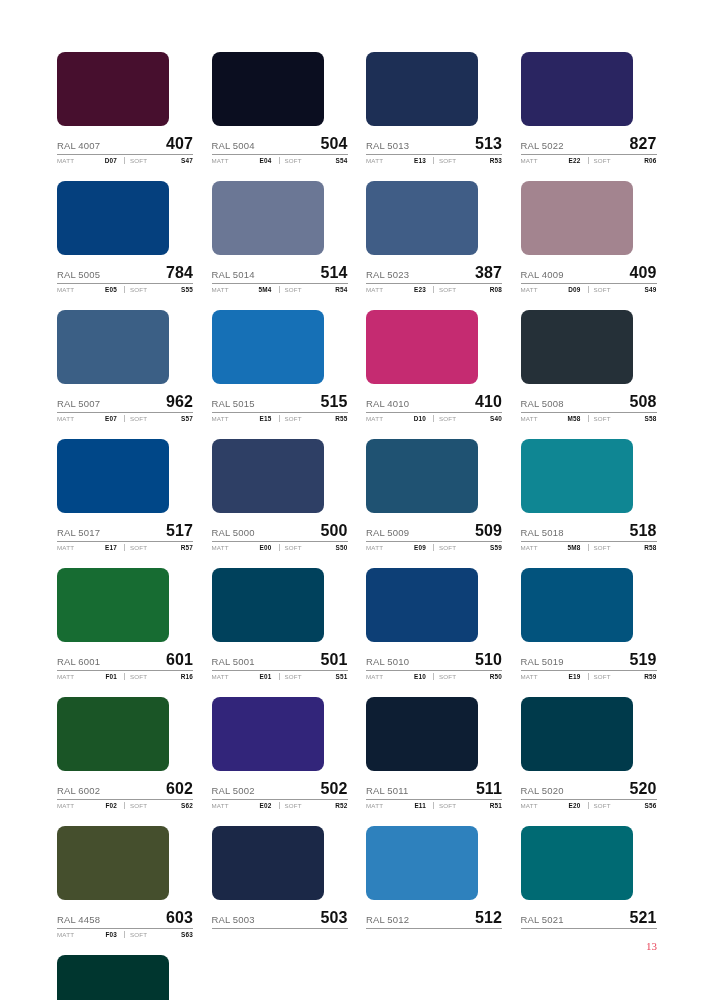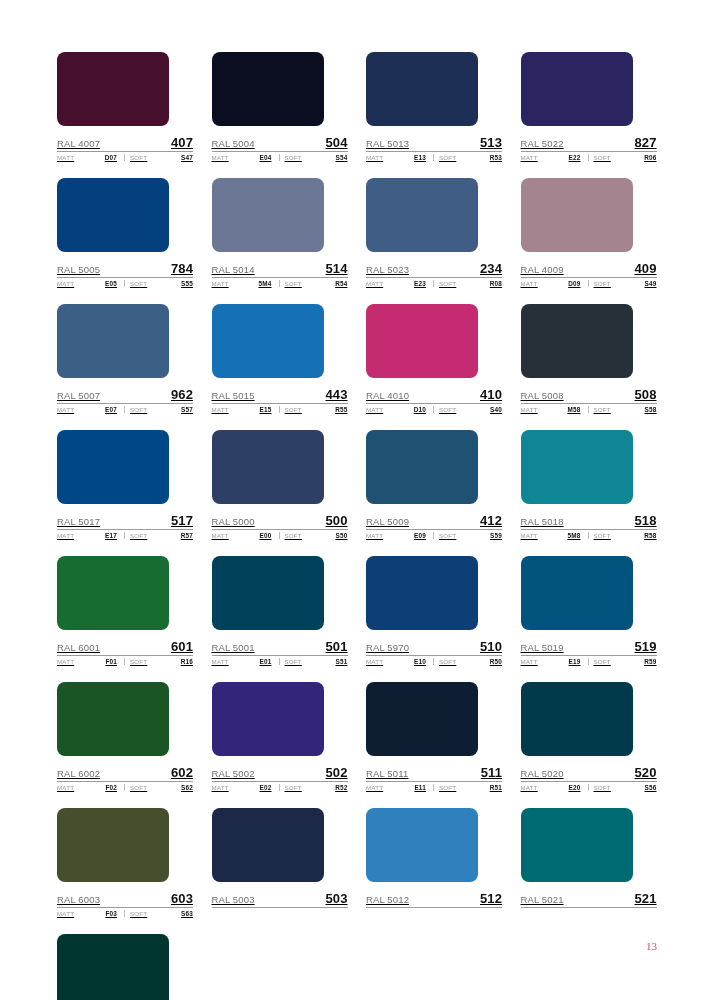--- a/index.html
+++ b/index.html
@@ -26,21 +26,20 @@
     left: 57px;
     top: 52px;
     width: 578px;
     display: grid;
     grid-template-columns: repeat(4, 112px);
     column-gap: 42.5px;
     row-gap: 17px;
   }
   .card {
     width: 136px;
-    text-decoration: underline;
   }
   .swatch {
     width: 112px;
     height: 74px;
     border-radius: 8px;
   }
   .name-row {
     display: flex;
     align-items: baseline;
     justify-content: space-between;
@@ -48,21 +47,21 @@
     padding: 3px 0 1px 0;
     margin-top: 6px;
   }
   .ral-name {
     font-size: 9.5px;
     color: #6e6e6e;
     letter-spacing: 0.15px;
     white-space: nowrap;
   }
   .ral-code {
-    font-size: 13px;
+    font-size: 16px;
     font-weight: bold;
     color: #111111;
     letter-spacing: 0.1px;
   }
   .finish-row {
     display: flex;
     align-items: center;
     margin-top: 2px;
     font-size: 6.2px;
     letter-spacing: 0.2px;
@@ -204,21 +203,21 @@
           <div class="fin-cell second">
             <span class="fin-label">SOFT</span>
             <span class="fin-value">R54</span>
           </div>
         </div>
       </div>
       <div class="card">
         <div class="swatch" style="background: rgb(64, 93, 134);"></div>
         <div class="name-row">
           <span class="ral-name">RAL 5023</span>
-          <span class="ral-code">234</span>
+          <span class="ral-code">387</span>
         </div>
         <div class="finish-row">
           <div class="fin-cell">
             <span class="fin-label">MATT</span>
             <span class="fin-value">E23</span>
           </div>
           <div class="fin-cell second">
             <span class="fin-label">SOFT</span>
             <span class="fin-value">R08</span>
           </div>
@@ -255,21 +254,21 @@
           <div class="fin-cell second">
             <span class="fin-label">SOFT</span>
             <span class="fin-value">S57</span>
           </div>
         </div>
       </div>
       <div class="card">
         <div class="swatch" style="background: rgb(22, 112, 182);"></div>
         <div class="name-row">
           <span class="ral-name">RAL 5015</span>
-          <span class="ral-code">443</span>
+          <span class="ral-code">515</span>
         </div>
         <div class="finish-row">
           <div class="fin-cell">
             <span class="fin-label">MATT</span>
             <span class="fin-value">E15</span>
           </div>
           <div class="fin-cell second">
             <span class="fin-label">SOFT</span>
             <span class="fin-value">R55</span>
           </div>
@@ -340,21 +339,21 @@
           <div class="fin-cell second">
             <span class="fin-label">SOFT</span>
             <span class="fin-value">S50</span>
           </div>
         </div>
       </div>
       <div class="card">
         <div class="swatch" style="background: rgb(31, 82, 114);"></div>
         <div class="name-row">
           <span class="ral-name">RAL 5009</span>
-          <span class="ral-code">412</span>
+          <span class="ral-code">509</span>
         </div>
         <div class="finish-row">
           <div class="fin-cell">
             <span class="fin-label">MATT</span>
             <span class="fin-value">E09</span>
           </div>
           <div class="fin-cell second">
             <span class="fin-label">SOFT</span>
             <span class="fin-value">S59</span>
           </div>
@@ -407,21 +406,21 @@
           </div>
           <div class="fin-cell second">
             <span class="fin-label">SOFT</span>
             <span class="fin-value">S51</span>
           </div>
         </div>
       </div>
       <div class="card">
         <div class="swatch" style="background: rgb(13, 63, 118);"></div>
         <div class="name-row">
-          <span class="ral-name">RAL 5970</span>
+          <span class="ral-name">RAL 5010</span>
           <span class="ral-code">510</span>
         </div>
         <div class="finish-row">
           <div class="fin-cell">
             <span class="fin-label">MATT</span>
             <span class="fin-value">E10</span>
           </div>
           <div class="fin-cell second">
             <span class="fin-label">SOFT</span>
             <span class="fin-value">R50</span>
@@ -509,21 +508,21 @@
           </div>
           <div class="fin-cell second">
             <span class="fin-label">SOFT</span>
             <span class="fin-value">S56</span>
           </div>
         </div>
       </div>
       <div class="card">
         <div class="swatch" style="background: rgb(69, 79, 45);"></div>
         <div class="name-row">
-          <span class="ral-name">RAL 6003</span>
+          <span class="ral-name">RAL 4458</span>
           <span class="ral-code">603</span>
         </div>
         <div class="finish-row">
           <div class="fin-cell">
             <span class="fin-label">MATT</span>
             <span class="fin-value">F03</span>
           </div>
           <div class="fin-cell second">
             <span class="fin-label">SOFT</span>
             <span class="fin-value">S63</span>

